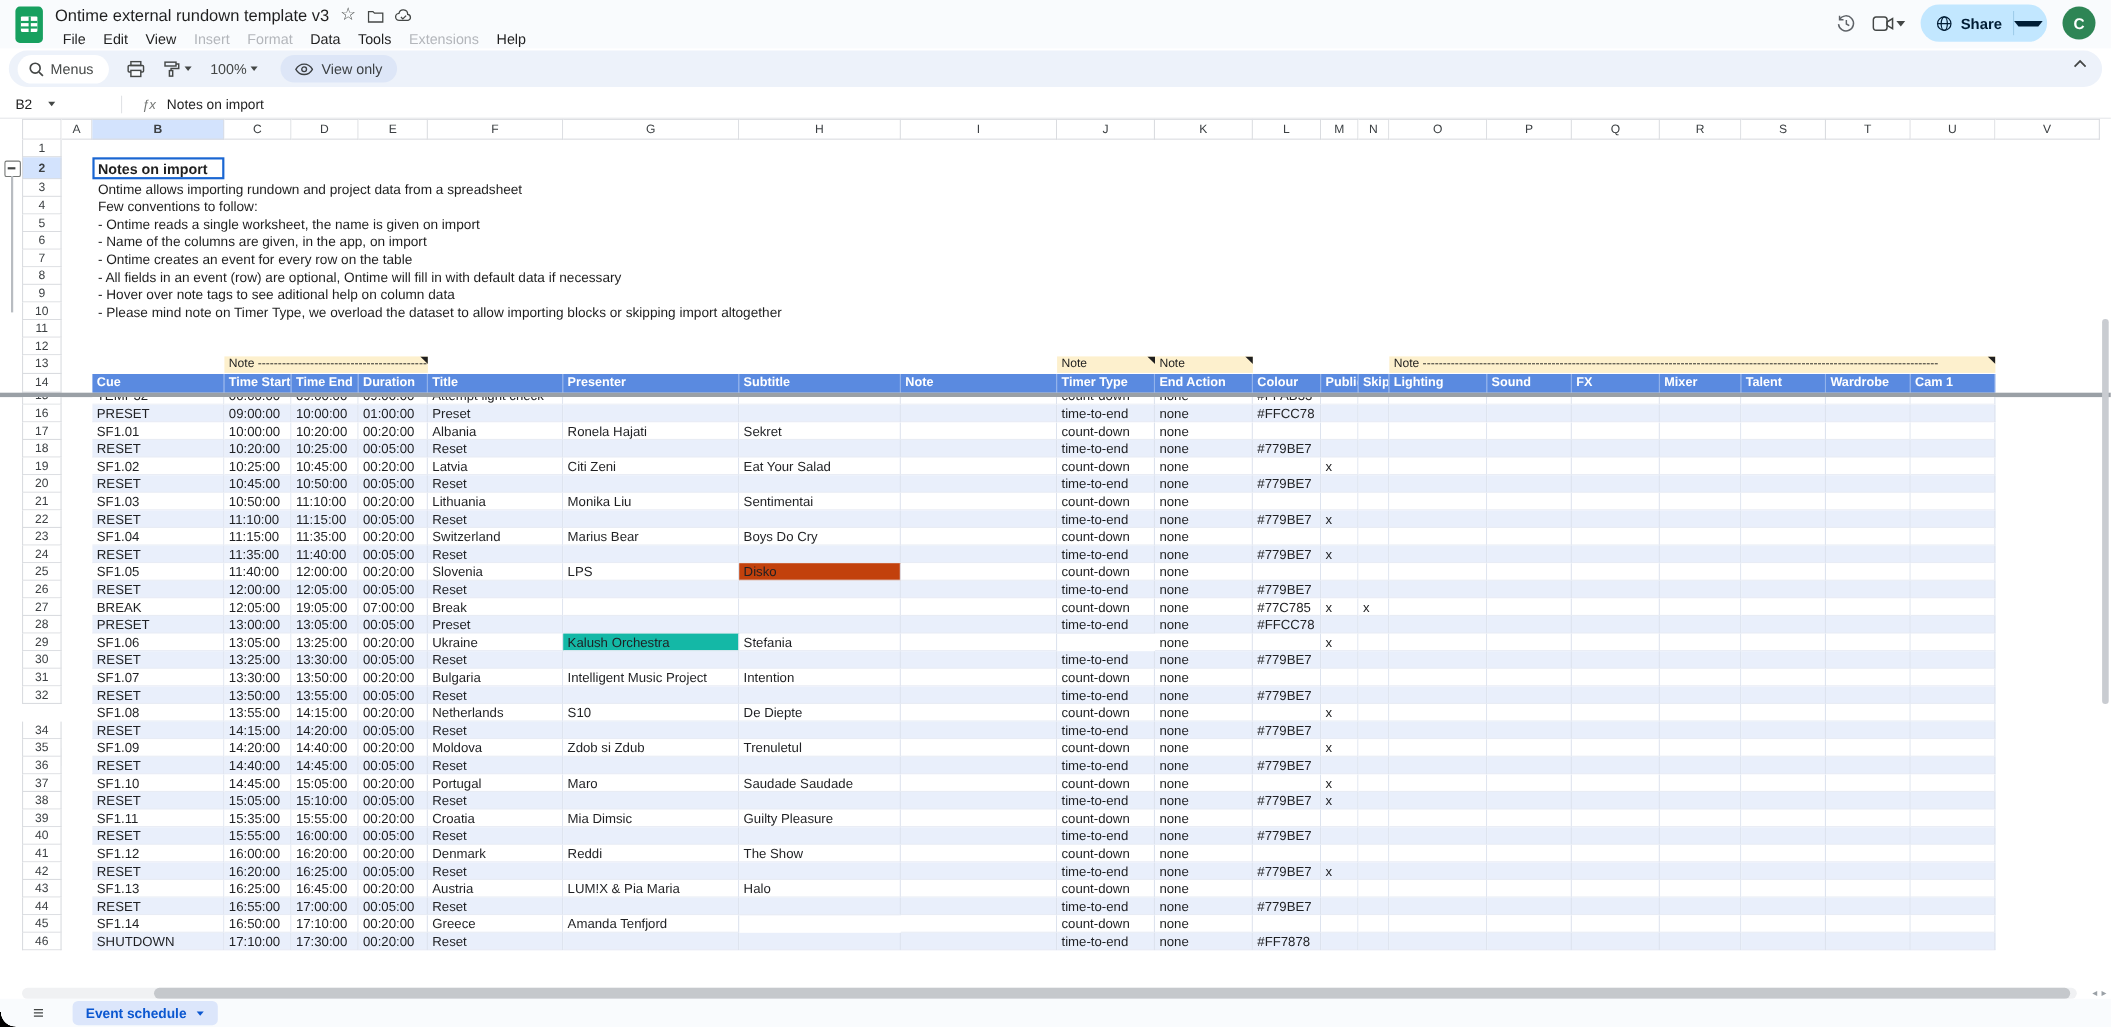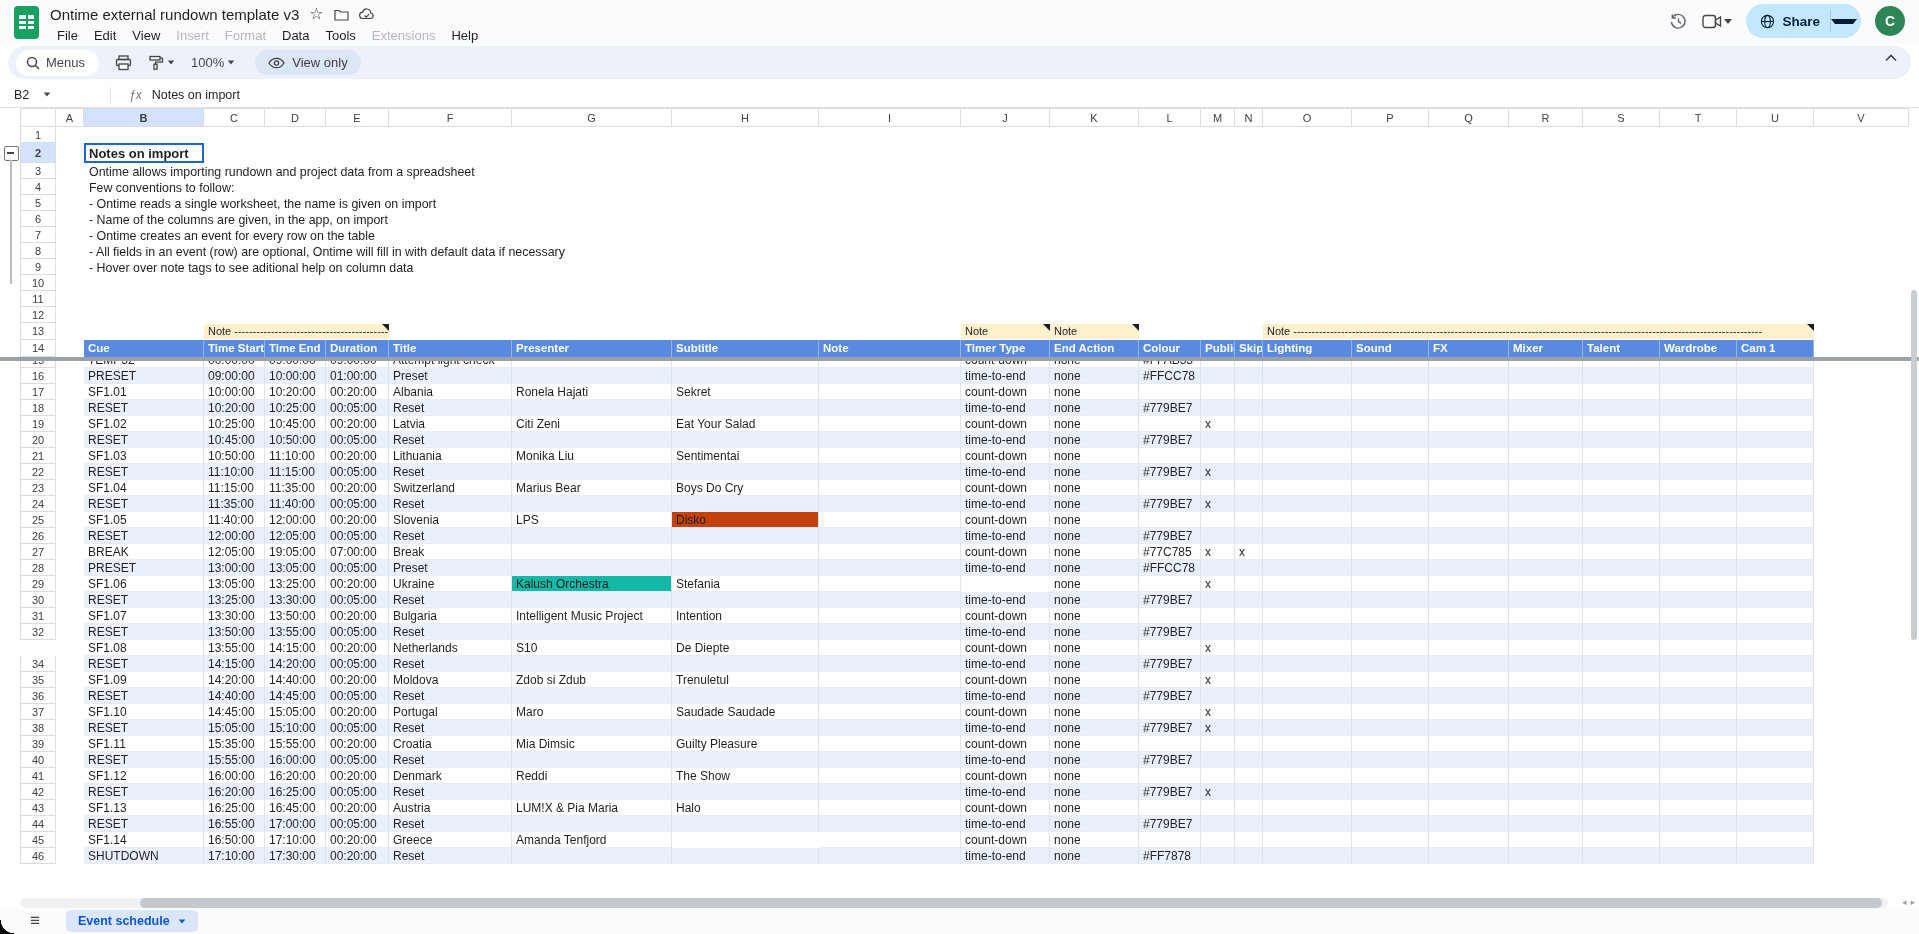--- a/index.html
+++ b/index.html
@@ -243,20 +243,21 @@
       <div class="" style="position: absolute; left: 4px; top: 38px; width: 13px; height: 13px; border: 1px solid rgb(116, 119, 117); border-radius: 2px; background: rgb(255, 255, 255);"></div>
       <div class="" style="position: absolute; left: 7px; top: 44px; width: 7px; height: 1.5px; background: rgb(68, 71, 70);"></div>
       <div class="" style="position: absolute; left: 10px; top: 52px; width: 1.5px; height: 124px; background: rgb(184, 188, 193);"></div>
       <div class="noteline" style="left: 89px; top: 56px;">Ontime allows importing rundown and project data from a spreadsheet</div>
       <div class="noteline" style="left: 89px; top: 72px;">Few conventions to follow:</div>
       <div class="noteline" style="left: 89px; top: 88px;">- Ontime reads a single worksheet, the name is given on import</div>
       <div class="noteline" style="left: 89px; top: 104px;">- Name of the columns are given, in the app, on import</div>
       <div class="noteline" style="left: 89px; top: 120px;">- Ontime creates an event for every row on the table</div>
       <div class="noteline" style="left: 89px; top: 136px;">- All fields in an event (row) are optional, Ontime will fill in with default data if necessary</div>
       <div class="noteline" style="left: 89px; top: 152px;">- Hover over note tags to see aditional help on column data</div>
+      <div class="noteline" style="left: 89px; top: 168px;">- Please mind note on Timer Type, we overload the dataset to allow importing blocks or skipping import altogether</div>
       <div class="selbox" style="left: 84px; top: 35px; width: 120px; height: 20px;">
         <span>Notes on import</span>
       </div>
       <div class="notetag" style="left: 204px; top: 216px; width: 185px; height: 15px; background: rgb(253, 240, 205);">Note ------------------------------------------</div>
       <div class="notetag" style="left: 961px; top: 216px; width: 89px; height: 15px; background: rgb(253, 240, 205);">Note</div>
       <div class="notetag" style="left: 1050px; top: 216px; width: 89px; height: 15px; background: rgb(253, 240, 205);">Note</div>
       <div class="notetag" style="left: 1263px; top: 216px; width: 551px; height: 15px; background: rgb(253, 240, 205);">Note --------------------------------------------------------------------------------------------------------------------------------</div>
       <div class="hcell" style="left: 84px; top: 232px; width: 120px; height: 17px; background: rgb(90, 138, 224);">Cue</div>
       <div class="hcell" style="left: 204px; top: 232px; width: 61px; height: 17px; background: rgb(90, 138, 224);">Time Start</div>
       <div class="hcell" style="left: 265px; top: 232px; width: 61px; height: 17px; background: rgb(90, 138, 224);">Time End</div>

